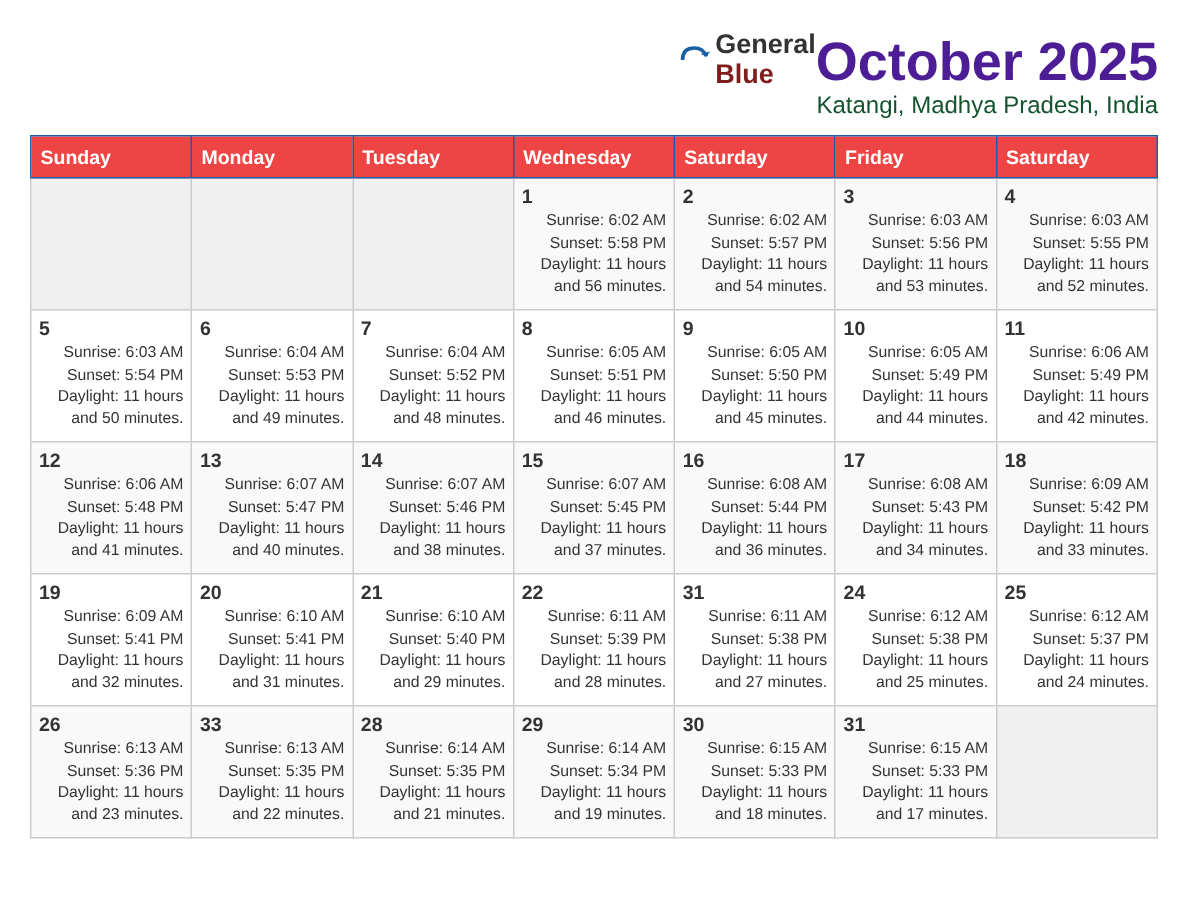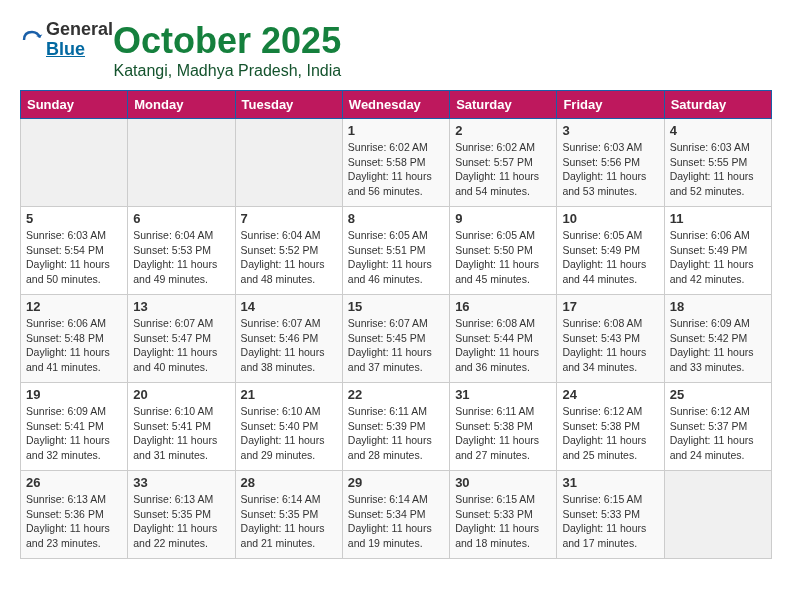--- a/index.html
+++ b/index.html
@@ -5,68 +5,67 @@
     * { box-sizing: border-box; margin: 0; padding: 0; }
     body {
       font-family: Arial, sans-serif;
       background: #fff;
       width: 792px;
       min-height: 612px;
       padding: 20px;
     }
     .header {
       display: flex;
-      justify-content: flex-start;
+      justify-content: flex-end;
       align-items: flex-start;
       margin-bottom: 10px;
     }
     .logo {
       display: flex;
       align-items: center;
     }
     .logo-text {
       display: flex;
       flex-direction: column;
       line-height: 1.1;
     }
     .logo-general {
       font-size: 18px;
       font-weight: bold;
       color: #333;
     }
     .logo-blue {
       font-size: 18px;
       font-weight: bold;
-      color: #0369a1;
-      text-decoration: underline;
+      color: #7f1d1d;
     }
     .logo-icon {
       width: 24px;
       height: 24px;
       margin-right: 2px;
     }
     .title-block {
       text-align: right;
     }
     .calendar-title {
       font-size: 36px;
       font-weight: bold;
-      color: #15803d;
+      color: #4c1d95;
     }
     .calendar-subtitle {
       font-size: 16px;
       color: #14532d;
     }
     .calendar {
       width: 100%;
       border-collapse: collapse;
       table-layout: fixed;
     }
     .calendar thead tr th {
-      background-color: #be185d;
+      background-color: #ef4444;
       color: #fff;
       text-align: left;
       padding: 6px 6px;
       font-size: 13px;
       border: 1px solid #1a5fa8;
     }
     .calendar tbody tr td {
       border: 1px solid #ccc;
       vertical-align: top;
       padding: 4px 5px;
@@ -85,20 +84,21 @@
     .day-number {
       font-weight: bold;
       font-size: 13px;
       display: block;
       margin-bottom: 2px;
     }
     .cell-content {
       font-size: 10.5px;
       line-height: 1.4;
       color: #333;
+      text-align: right;
     }
     .empty-cell {
       background: #f0f0f0 !important;
     }
   </style>
 </head>
 <body>
 
 <div class="header">
   <div class="logo">

